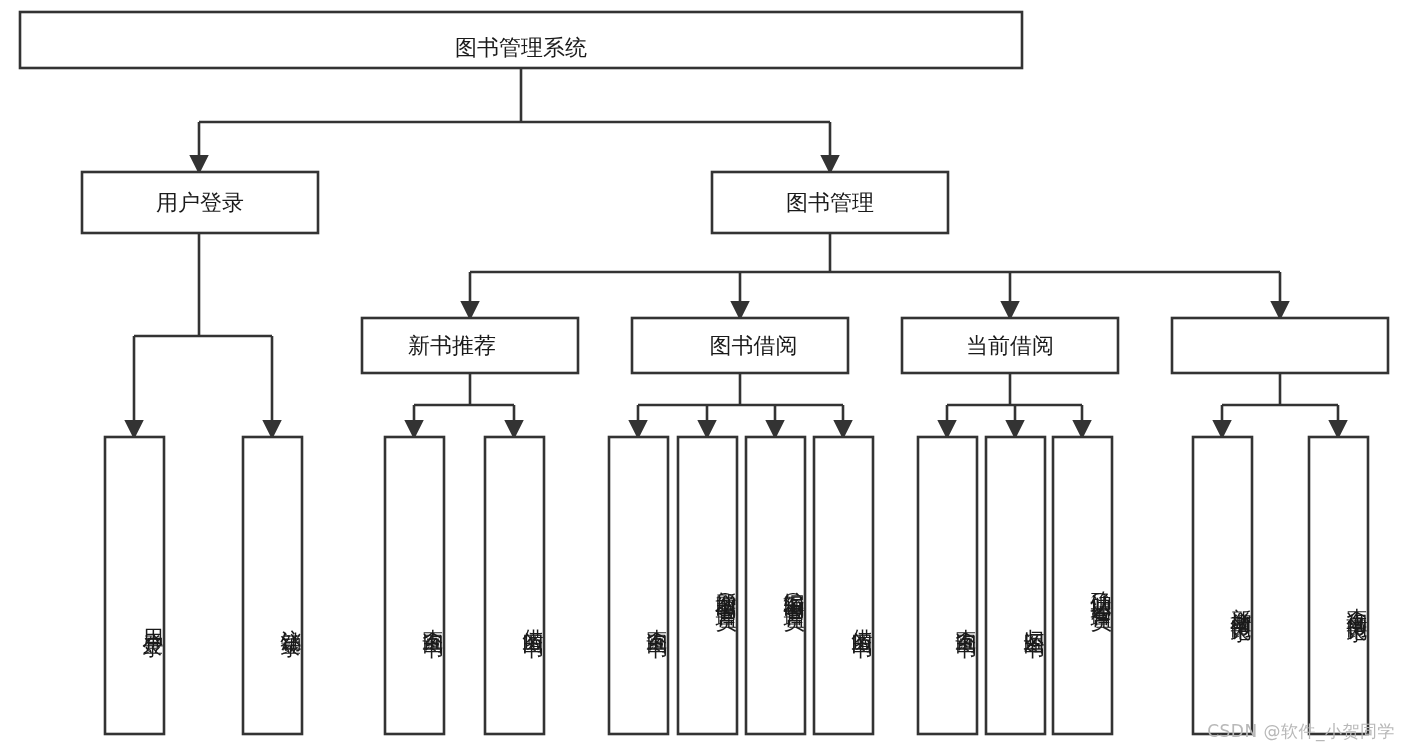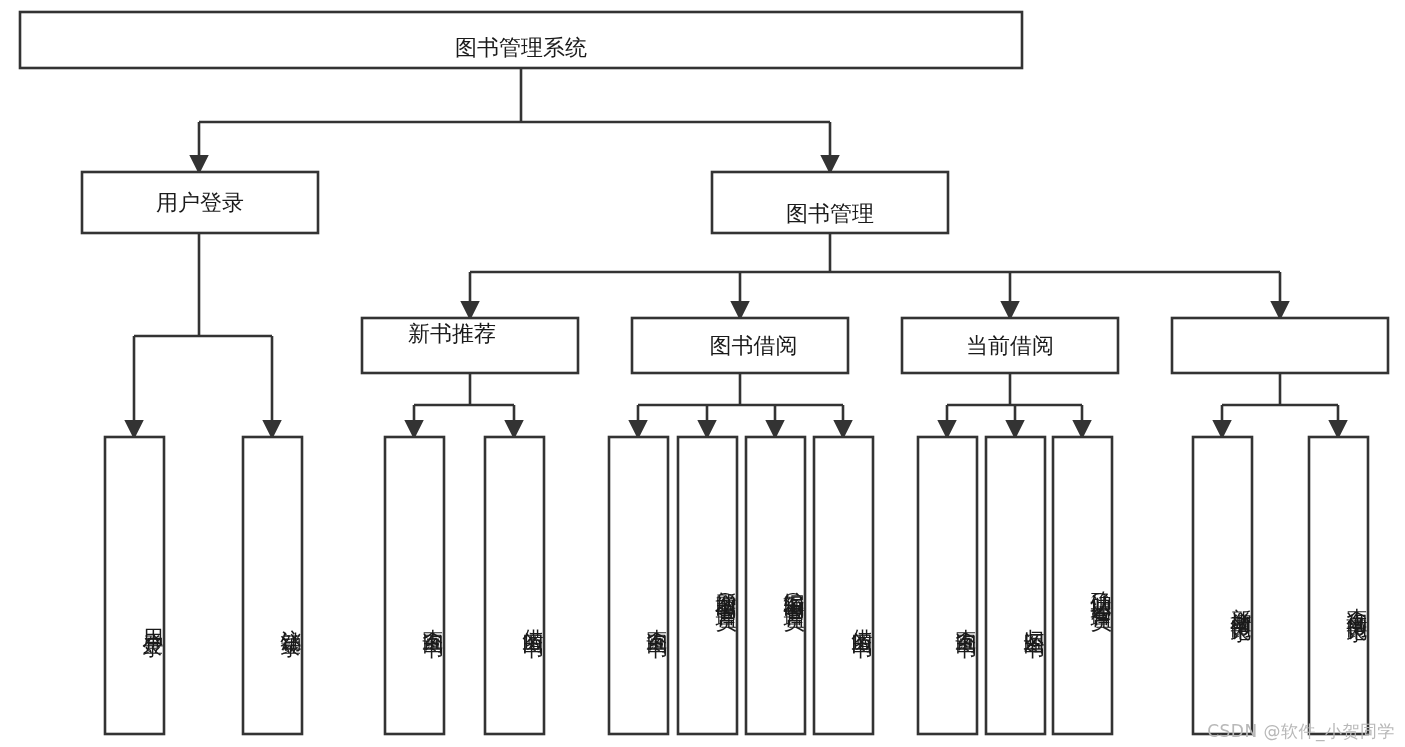--- a/index.html
+++ b/index.html
@@ -154,23 +154,23 @@
     <rect class="node-box" x="1053" y="437" width="59" height="297"></rect>
 
     <rect class="node-box" x="1193" y="437" width="59" height="297"></rect>
     <rect class="node-box" x="1309" y="437" width="59" height="297"></rect>
   </svg>
 
   <div class="htext-wrap" style="left:20px; top:12px; width:1002px; height:72px;">图书管理系统</div>
 
   <div class="htext-wrap" style="left:82px; top:172px; width:236px; height:61px;">用户登录</div>
 
-  <div class="htext-wrap" style="left:712px; top:183px; width:236px; height:61px;">图书管理</div>
+  <div class="htext-wrap" style="left:712px; top:172px; width:236px; height:61px;">图书管理</div>
 
-  <div class="htext-wrap" style="left:362px; top:306px; width:180px; height:55px;">新书推荐</div>
+  <div class="htext-wrap" style="left:362px; top:318px; width:180px; height:55px;">新书推荐</div>
 
   <div class="htext-wrap" style="left:632px; top:318px; width:243px; height:55px;">图书借阅</div>
 
   <div class="htext-wrap" style="left:902px; top:318px; width:216px; height:55px;">当前借阅</div>
 
 
   <div class="vtext-wrap" style="left:105px; top:505px; width:59px; height:225px;">用户登录</div>
   <div class="vtext-wrap" style="left:243px; top:505px; width:59px; height:225px;">注销登录</div>
 
   <div class="vtext-wrap" style="left:385px; top:505px; width:59px; height:225px;">查询图书</div>

